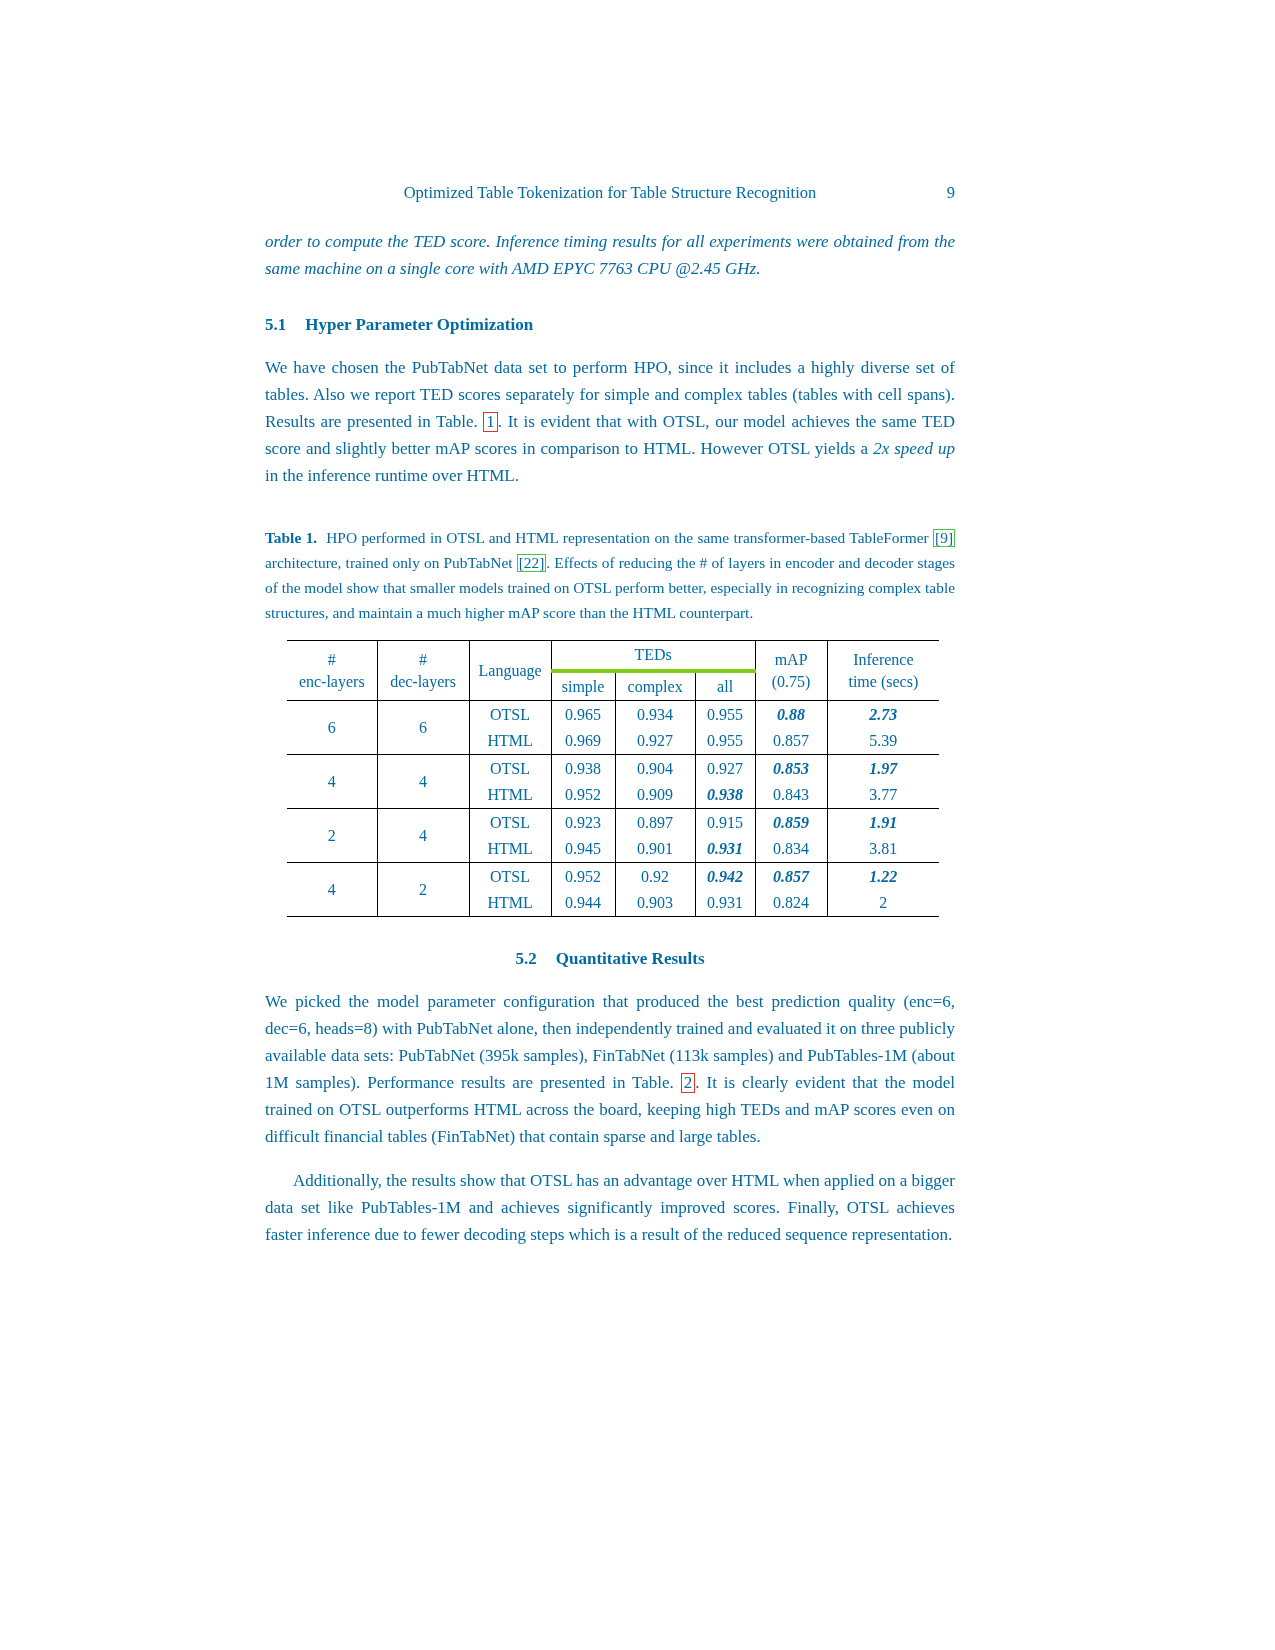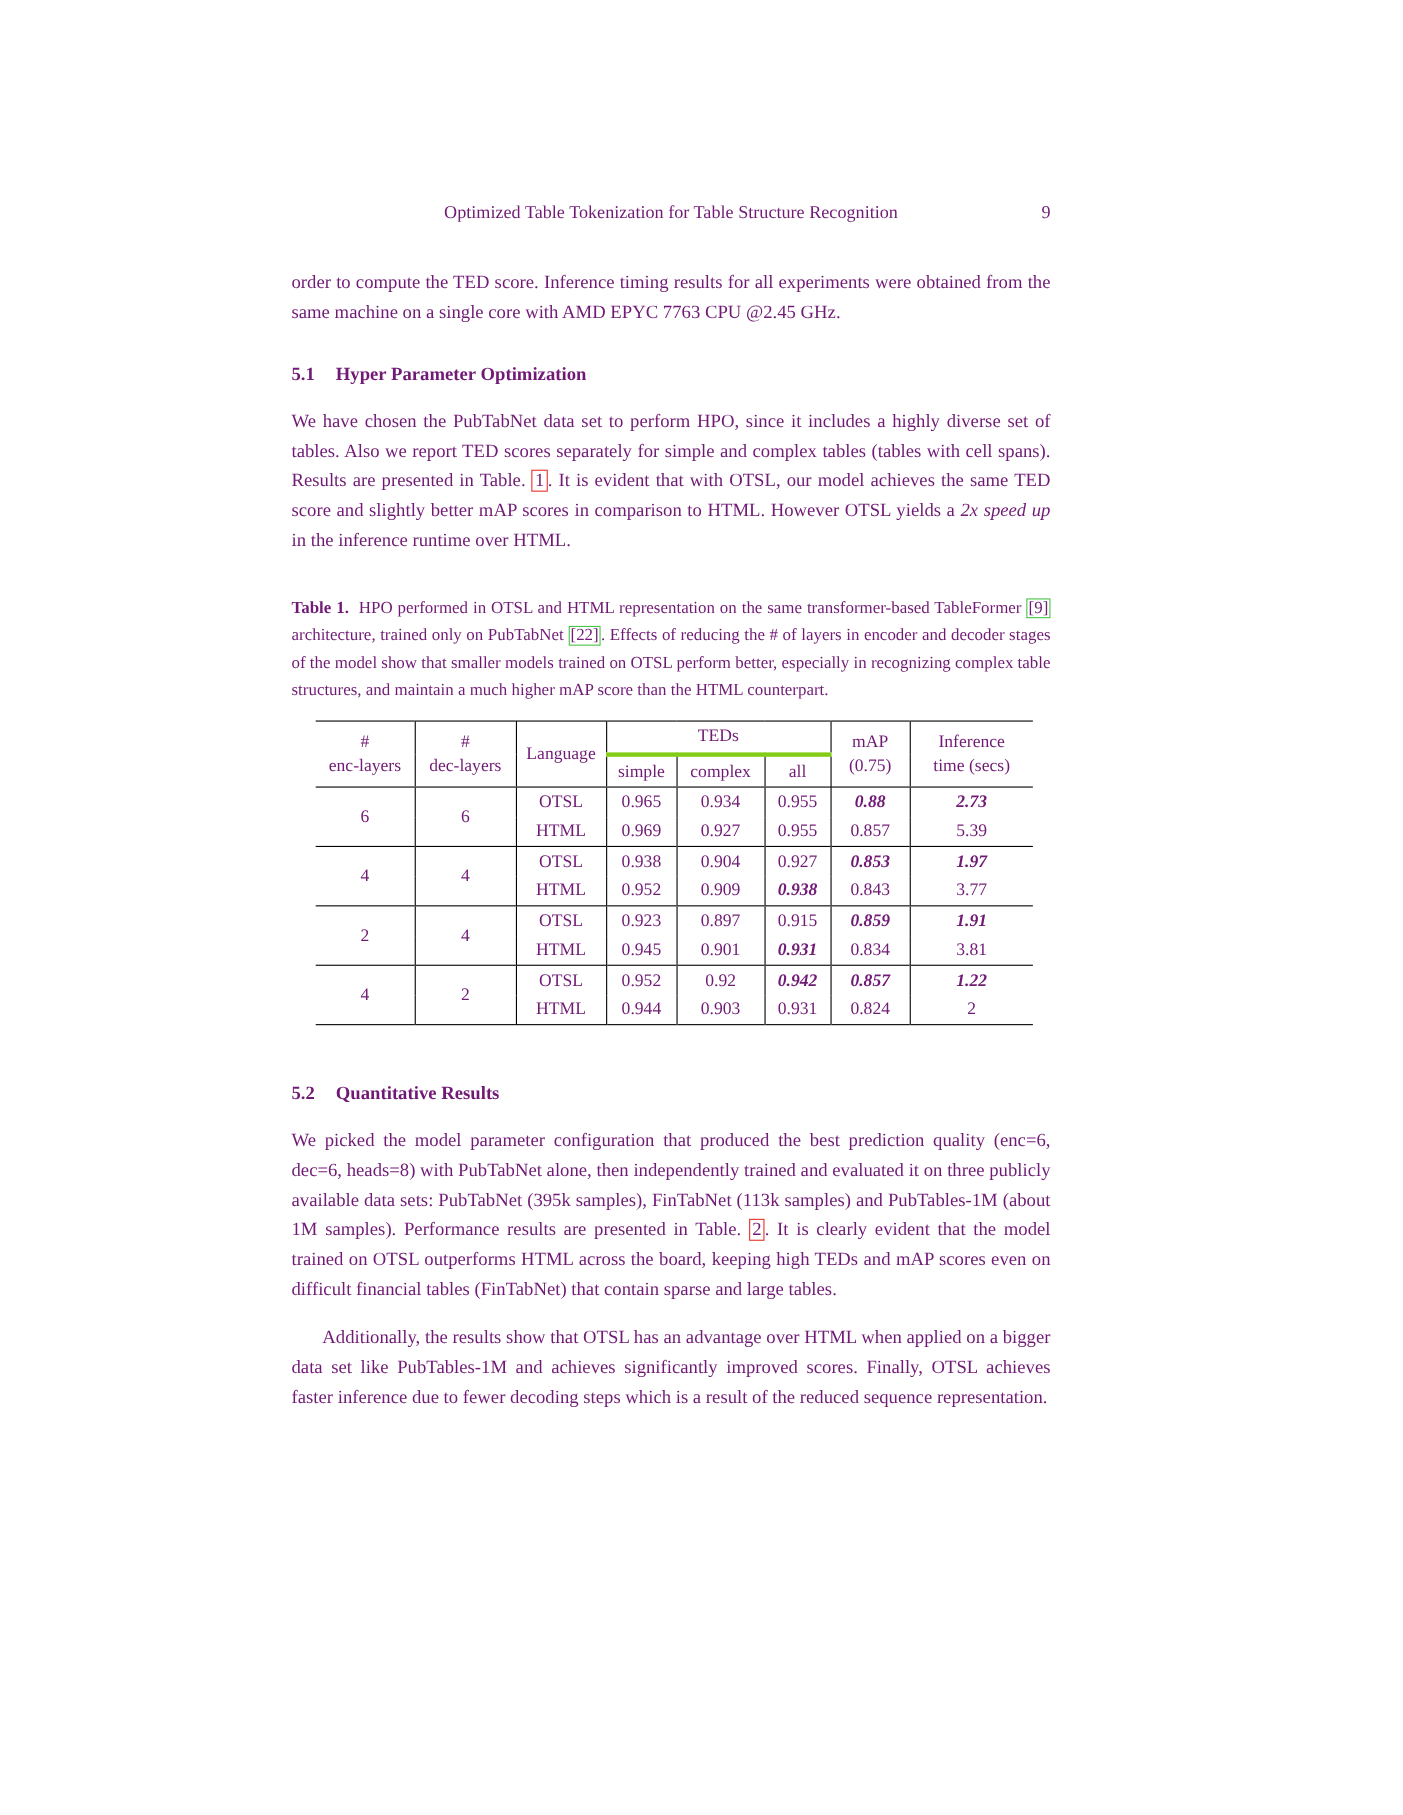--- a/index.html
+++ b/index.html
@@ -2,21 +2,21 @@
 <html><head>
 <meta charset="utf-8">
 <style>
   html, body { margin: 0; padding: 0; background: #ffffff; }
   .page {
     position: relative;
     width: 1102px;
     height: 1650px;
     background: #ffffff;
     font-family: "Liberation Serif", serif;
-    color: #701a75;
+    color: #0369a1;
     overflow: hidden;
   }
   .content {
     position: absolute;
     left: 265px;
     top: 0;
     width: 690px;
   }
   .running-head {
     position: relative;
@@ -24,21 +24,21 @@
     font-size: 16.5px;
     line-height: 20px;
   }
   .running-title { display: block; text-align: center; }
   .page-number { position: absolute; right: 0; bottom: 0; }
   .para {
     font-size: 17px;
     line-height: 27px;
     text-align: justify;
   }
-  .intro { margin-top: 40px; }
+  .intro { margin-top: 25px; font-style: italic; }
   .section-heading {
     margin-top: 31px;
     font-size: 17px;
     font-weight: bold;
     line-height: 24px;
   }
   .sec-num { margin-right: 19px; }
   .sec-body { }
   .caption {
     margin-top: 36px;
@@ -75,21 +75,21 @@
     border-left: 1px solid #000;
   }
   .c-enc { border-left: none; }
   thead th { border-bottom: 1.4px solid #000; }
   thead tr { height: 30px; }
   th .line { display: block; line-height: 22px; }
   th.teds-span { border-bottom: 4px solid #84cc16; }
   tbody td { height: 26.5px; }
   tbody tr.sep td { border-top: 1px solid #000; }
   td.b { font-weight: bold; font-style: italic; }
-  .sec52 { margin-top: 50px; }
+  .sec52 { margin-top: 30px; text-align: center; }
 </style>
 </head>
 <body>
 
 <div class="page">
   <div class="content">
 
     <div class="running-head">
       <span class="running-title">Optimized Table Tokenization for Table Structure Recognition</span>
       <span class="page-number">9</span>

